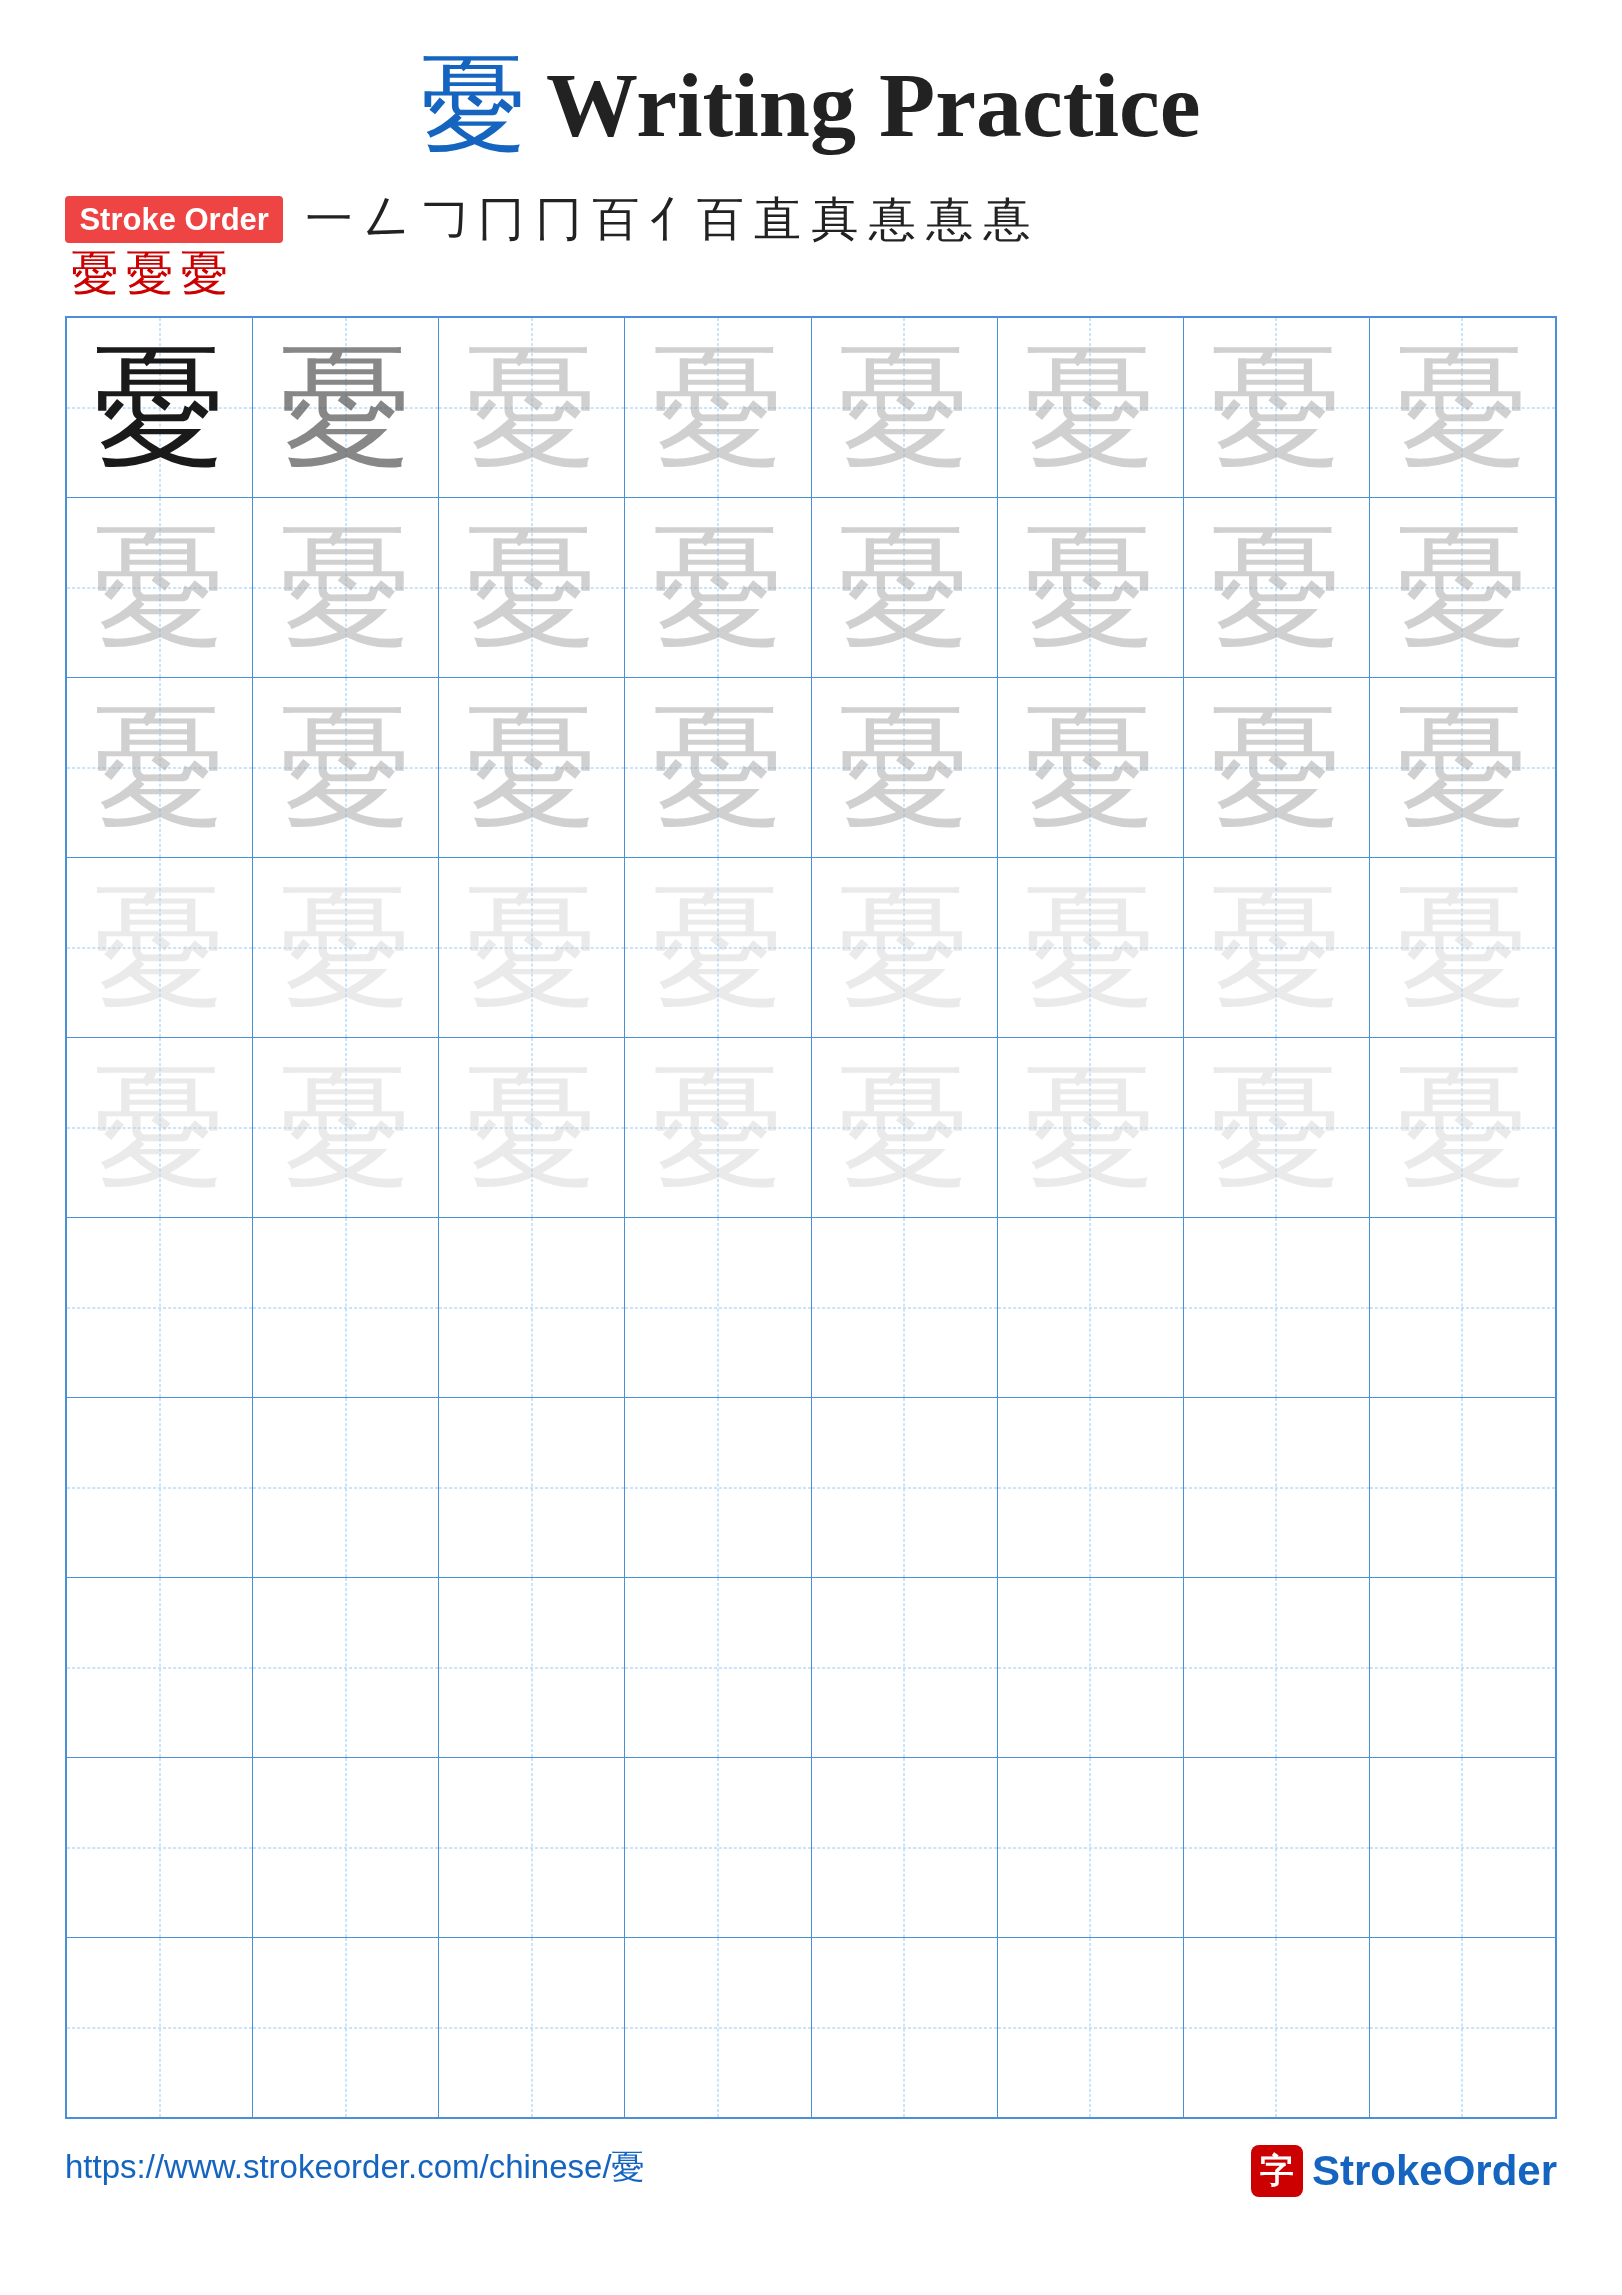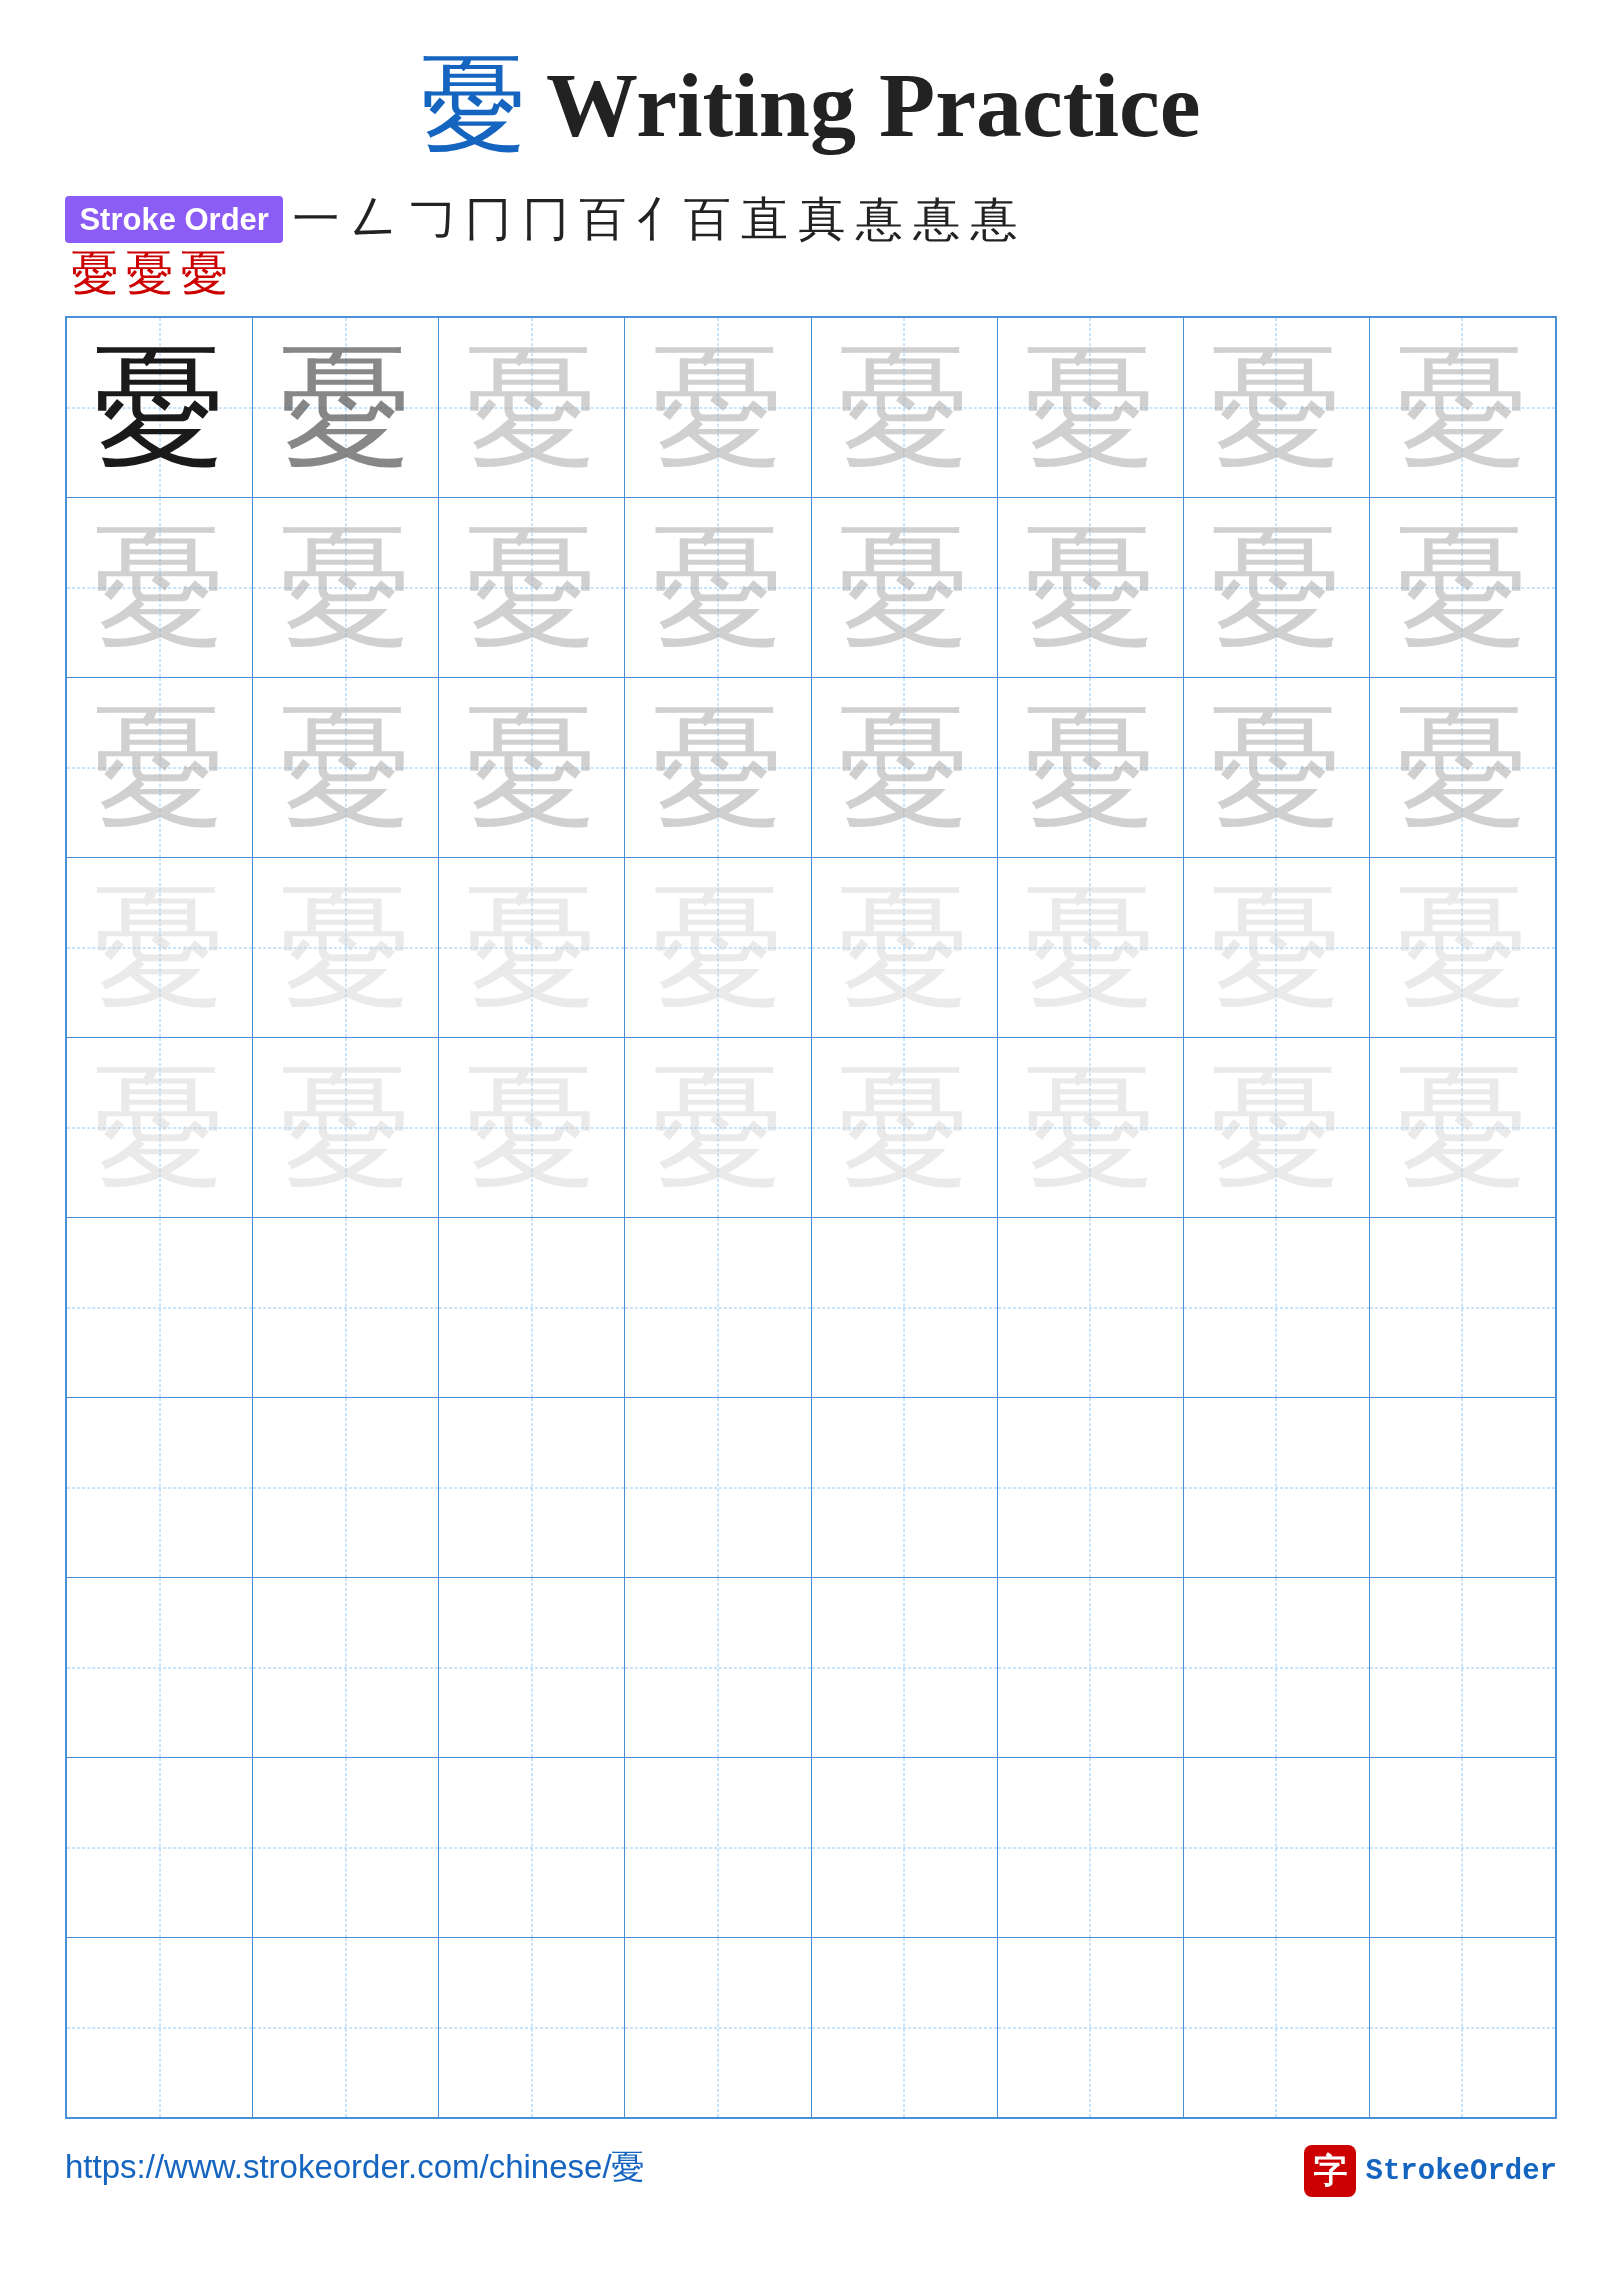--- a/index.html
+++ b/index.html
@@ -52,27 +52,28 @@
       flex-direction: column;
       margin-bottom: 19.6px;
     }
     .stroke-order-row {
       display: flex;
       align-items: center;
       flex-wrap: wrap;
       gap: 5.2px;
     }
     .stroke-order-label {
-      background: #8b5cf6;
+      background: #ef4444;
       color: #fff;
       font-family: Arial, sans-serif;
       font-size: 31px;
       font-weight: bold;
       padding: 5.2px 14.4px;
       border-radius: 3.9px;
+      margin-right: 13px;
       white-space: nowrap;
     }
     .stroke-chars {
       display: flex;
       align-items: center;
       flex-wrap: wrap;
       gap: 2.6px;
     }
     .stroke-char {
       font-size: 47px;
@@ -193,24 +194,24 @@
       border-radius: 7.9px;
       display: flex;
       align-items: center;
       justify-content: center;
       color: #fff;
       font-size: 34px;
       font-family: serif;
       font-weight: bold;
     }
     .footer-logo-text {
-      font-size: 29px;
+      font-size: 42px;
       font-weight: bold;
       color: #1a1a1a;
-      font-family: Liberation Mono, monospace;
+      font-family: Liberation Sans, sans-serif;
     }
     .footer-logo-text span {
       color: #1565C0;
     }
 
     .grid-wrapper {
       width: 100%;
       border: 1.6px solid #4A90D9;
       margin-bottom: 0;
     }

